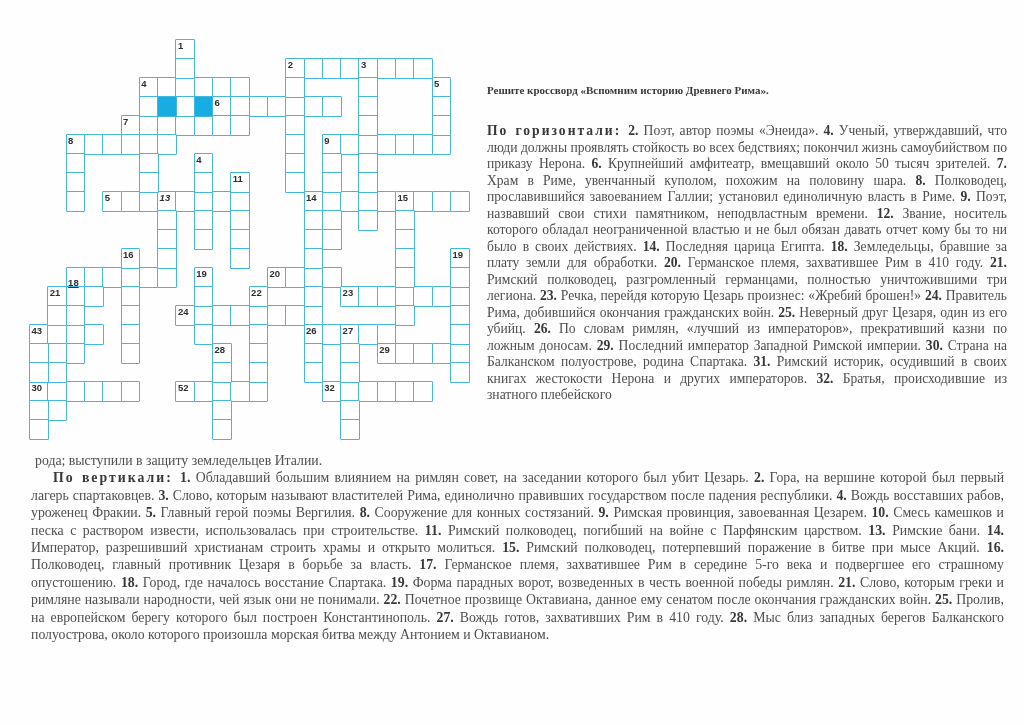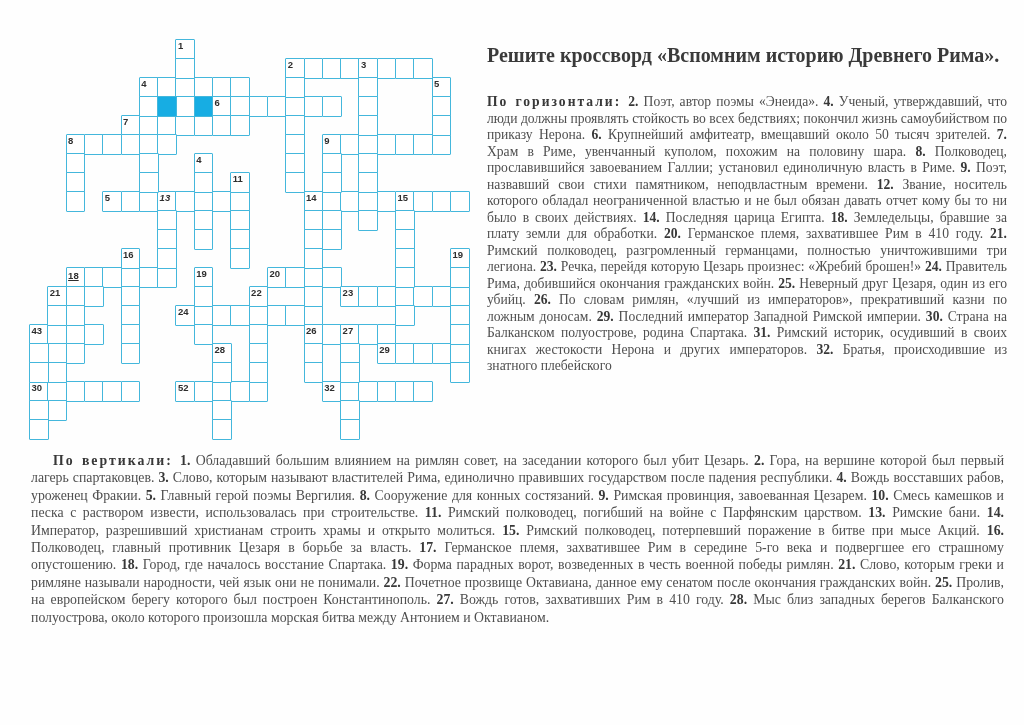--- a/index.html
+++ b/index.html
@@ -11,21 +11,21 @@
   .cell{
     position:absolute;box-sizing:border-box;
     border:1.5px solid #44b7dc;background:#ffffff;border-radius:1px;
   }
   .cell.hl{border-color:#2fb2de;}
   .cellnum{
     position:absolute;z-index:2;line-height:1;
     font-family:"Liberation Sans",sans-serif;font-size:9.5px;font-weight:bold;color:#2e2e2e;
   }
   .right-col{position:absolute;left:487px;top:44px;width:520px;}
-  .page-title{font-size:20px;font-weight:bold;color:#3a3a3a;}
+  .page-title{font-size:11px;font-weight:bold;color:#3a3a3a;margin-top:40px;}
   .clue-par{margin:0;text-align:justify;font-size:13.6px;line-height:16.5px;color:#4e4e4e;}
   .right-col .clue-par{margin-top:27px;}
   .cluehead{font-weight:bold;color:#383838;letter-spacing:2px;margin-right:2px;}
   .cluenum{font-weight:bold;color:#383838;white-space:nowrap;}
   .bottom-block{position:absolute;left:31px;top:452px;width:973px;}
   .continuation{font-size:13.8px;line-height:17.4px;color:#4e4e4e;padding-left:4px;}
   .bottom-block .clue-par{font-size:13.8px;line-height:17.4px;text-indent:22px;}
 </style>
 </head>
 <body>
@@ -244,21 +244,21 @@
     <span class="cellnum" style="left: 68.1px; top: 136px; color: rgb(46, 46, 46);">8</span>
     <span class="cellnum" style="left: 324.3px; top: 136px; color: rgb(46, 46, 46);">9</span>
     <span class="cellnum" style="left: 196.2px; top: 155px; color: rgb(46, 46, 46);">4</span>
     <span class="cellnum" style="left: 232.8px; top: 174px; color: rgb(46, 46, 46);">11</span>
     <span class="cellnum" style="left: 104.7px; top: 193px; color: rgb(46, 46, 46);">5</span>
     <span class="cellnum" style="left: 159.6px; top: 193px; color: rgb(46, 46, 46); font-style: italic;">13</span>
     <span class="cellnum" style="left: 306px; top: 193px; color: rgb(46, 46, 46);">14</span>
     <span class="cellnum" style="left: 397.5px; top: 193px; color: rgb(46, 46, 46);">15</span>
     <span class="cellnum" style="left: 123px; top: 250px; color: rgb(46, 46, 46);">16</span>
     <span class="cellnum" style="left: 452.4px; top: 250px; color: rgb(46, 46, 46);">19</span>
-    <span class="cellnum" style="left: 68.1px; top: 271px; color: rgb(46, 46, 46); text-decoration: underline;">18</span>
+    <span class="cellnum" style="left: 68.1px; top: 278px; color: rgb(46, 46, 46); text-decoration: underline;">18</span>
     <span class="cellnum" style="left: 196.2px; top: 269px; color: rgb(46, 46, 46);">19</span>
     <span class="cellnum" style="left: 269.4px; top: 269px; color: rgb(46, 46, 46);">20</span>
     <span class="cellnum" style="left: 49.8px; top: 288px; color: rgb(46, 46, 46);">21</span>
     <span class="cellnum" style="left: 251.1px; top: 288px; color: rgb(46, 46, 46);">22</span>
     <span class="cellnum" style="left: 342.6px; top: 288px; color: rgb(46, 46, 46);">23</span>
     <span class="cellnum" style="left: 177.9px; top: 307px; color: rgb(46, 46, 46);">24</span>
     <span class="cellnum" style="left: 31.5px; top: 326px; color: rgb(46, 46, 46);">43</span>
     <span class="cellnum" style="left: 306px; top: 326px; color: rgb(46, 46, 46);">26</span>
     <span class="cellnum" style="left: 342.6px; top: 326px; color: rgb(46, 46, 46);">27</span>
     <span class="cellnum" style="left: 214.5px; top: 345px; color: rgb(46, 46, 46);">28</span>
@@ -267,14 +267,15 @@
     <span class="cellnum" style="left: 177.9px; top: 383px; color: rgb(46, 46, 46);">52</span>
     <span class="cellnum" style="left: 324.3px; top: 383px; color: rgb(46, 46, 46);">32</span>
   </div>
 
 <div class="right-col">
   <div class="page-title">Решите кроссворд «Вспомним историю Древнего Рима».</div>
   <p class="clue-par" id="across-clues"><b class="cluehead">По горизонтали:</b><b class="cluenum"> 2.</b> Поэт, автор поэмы «Энеида».<b class="cluenum"> 4.</b> Ученый, утверждавший, что люди должны проявлять стойкость во всех бедствиях; покончил жизнь самоубийством по приказу Нерона.<b class="cluenum"> 6.</b> Крупнейший амфитеатр, вмещавший около 50 тысяч зрителей.<b class="cluenum"> 7.</b> Храм в Риме, увенчанный куполом, похожим на половину шара.<b class="cluenum"> 8.</b> Полководец, прославившийся завоеванием Галлии; установил единоличную власть в Риме.<b class="cluenum"> 9.</b> Поэт, назвавший свои стихи памятником, неподвластным времени.<b class="cluenum"> 12.</b> Звание, носитель которого обладал неограниченной властью и не был обязан давать отчет кому бы то ни было в своих действиях.<b class="cluenum"> 14.</b> Последняя царица Египта.<b class="cluenum"> 18.</b> Земледельцы, бравшие за плату земли для обработки.<b class="cluenum"> 20.</b> Германское племя, захватившее Рим в 410 году.<b class="cluenum"> 21.</b> Римский полководец, разгромленный германцами, полностью уничтожившими три легиона.<b class="cluenum"> 23.</b> Речка, перейдя которую Цезарь произнес: «Жребий брошен!»<b class="cluenum"> 24.</b> Правитель Рима, добившийся окончания гражданских войн.<b class="cluenum"> 25.</b> Неверный друг Цезаря, один из его убийц.<b class="cluenum"> 26.</b> По словам римлян, «лучший из императоров», прекративший казни по ложным доносам.<b class="cluenum"> 29.</b> Последний император Западной Римской империи.<b class="cluenum"> 30.</b> Страна на Балканском полуострове, родина Спартака.<b class="cluenum"> 31.</b> Римский историк, осудивший в своих книгах жестокости Нерона и других императоров.<b class="cluenum"> 32.</b> Братья, происходившие из знатного плебейского</p>
 </div>
 
 <div class="bottom-block">
+  <div class="continuation">рода; выступили в защиту земледельцев Италии.</div>
   <p class="clue-par" id="down-clues"><b class="cluehead">По вертикали:</b><b class="cluenum"> 1.</b> Обладавший большим влиянием на римлян совет, на заседании которого был убит Цезарь.<b class="cluenum"> 2.</b> Гора, на вершине которой был первый лагерь спартаковцев.<b class="cluenum"> 3.</b> Слово, которым называют властителей Рима, единолично правивших государством после падения республики.<b class="cluenum"> 4.</b> Вождь восставших рабов, уроженец Фракии.<b class="cluenum"> 5.</b> Главный герой поэмы Вергилия.<b class="cluenum"> 8.</b> Сооружение для конных состязаний.<b class="cluenum"> 9.</b> Римская провинция, завоеванная Цезарем.<b class="cluenum"> 10.</b> Смесь камешков и песка с раствором извести, использовалась при строительстве.<b class="cluenum"> 11.</b> Римский полководец, погибший на войне с Парфянским царством.<b class="cluenum"> 13.</b> Римские бани.<b class="cluenum"> 14.</b> Император, разрешивший христианам строить храмы и открыто молиться.<b class="cluenum"> 15.</b> Римский полководец, потерпевший поражение в битве при мысе Акций.<b class="cluenum"> 16.</b> Полководец, главный противник Цезаря в борьбе за власть.<b class="cluenum"> 17.</b> Германское племя, захватившее Рим в середине 5-го века и подвергшее его страшному опустошению.<b class="cluenum"> 18.</b> Город, где началось восстание Спартака.<b class="cluenum"> 19.</b> Форма парадных ворот, возведенных в честь военной победы римлян.<b class="cluenum"> 21.</b> Слово, которым греки и римляне называли народности, чей язык они не понимали.<b class="cluenum"> 22.</b> Почетное прозвище Октавиана, данное ему сенатом после окончания гражданских войн.<b class="cluenum"> 25.</b> Пролив, на европейском берегу которого был построен Константинополь.<b class="cluenum"> 27.</b> Вождь готов, захвативших Рим в 410 году.<b class="cluenum"> 28.</b> Мыс близ западных берегов Балканского полуострова, около которого произошла морская битва между Антонием и Октавианом.</p>
 </div>
 
 </body></html>

